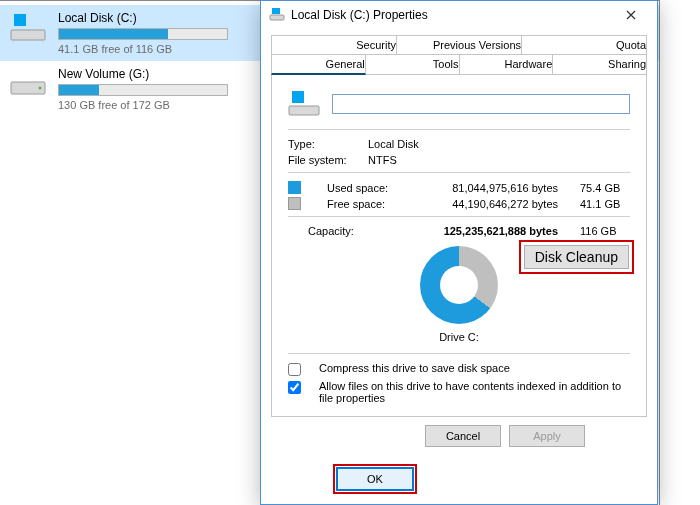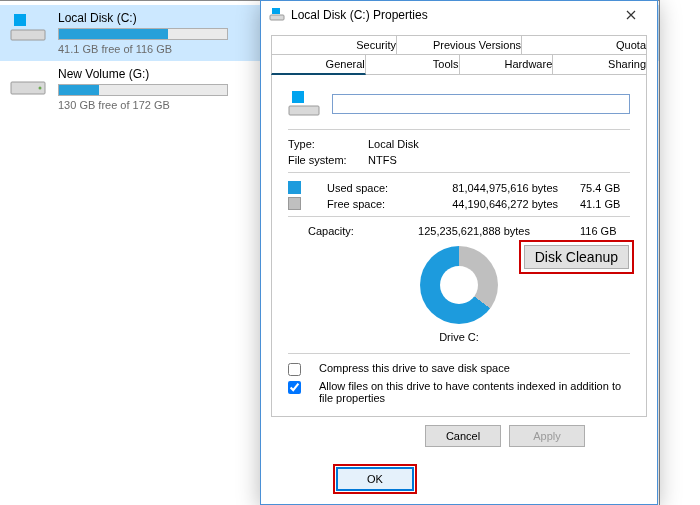--- a/index.html
+++ b/index.html
@@ -114,21 +114,21 @@
   .kv .k { width: 80px; }
   .space-row { display: flex; align-items: center; margin-bottom: 3px; gap: 0; }
   .swatch { width: 13px; height: 13px; border: 1px solid #888; margin-right: 7px; }
   .sw-used { background: #1D9BDD; border-color:#1D9BDD; }
   .sw-free { background: #bfbfbf; border-color:#999; }
   .space-row .label { width: 82px; padding-left: 19px; }
   .space-row .bytes { flex: 1; text-align: right; padding-right: 22px; }
   .space-row .human { width: 50px; text-align: left; }
   .cap-row { display: flex; margin: 6px 0 0 0; }
   .cap-row .label { width: 102px; padding-left: 20px;}
-  .cap-row .bytes { flex:1; text-align:center; padding-right:22px; }
+  .cap-row .bytes { flex:1; text-align:right; padding-right:22px;font-weight:bold; }
   .cap-row .human { width:50px; }
   .pie-area { display:flex; justify-content:center; align-items:center; height:88px; position:relative; margin-top:4px;}
   .pie {
     width: 78px; height: 78px; border-radius: 50%;
     background: conic-gradient(#bfbfbf 0deg 127deg, #1D9BDD 127deg 360deg);
     position: relative;
   }
   .pie::after { content:""; position:absolute; left:50%; top:50%; width:38px; height:38px; background:#fff; border-radius:50%; transform:translate(-50%,-50%); }
   .cleanup-wrap { position:absolute; right:12px; bottom:142px; }
   .cleanup-highlight { border:2px solid #c00; padding:3px; }

